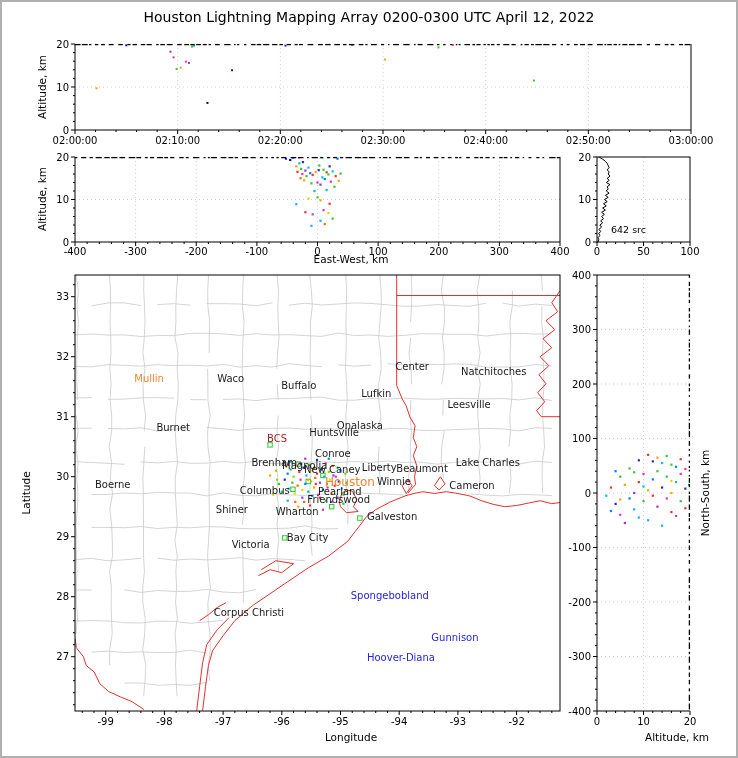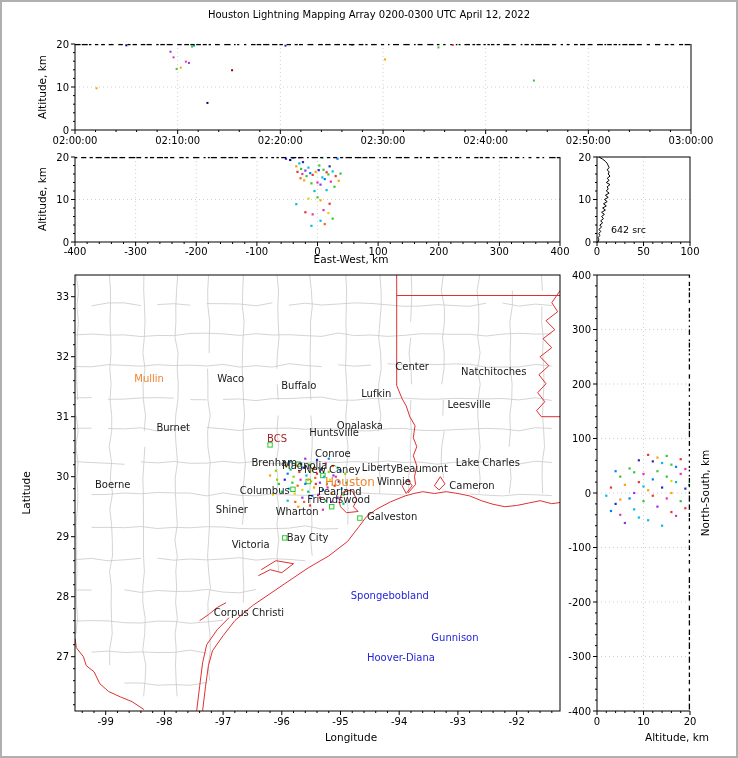--- a/index.html
+++ b/index.html
@@ -4,21 +4,21 @@
 <style>
   html,body{margin:0;padding:0;background:#ddd;}
   .page{position:relative;width:738px;height:758px;background:#fff;
         border:2px solid #b0b0b0;box-sizing:border-box;overflow:hidden;
         font-family:"DejaVu Sans","Liberation Sans",sans-serif;}
   svg{position:absolute;left:0;top:0;}
   .lab{position:absolute;font-size:10.5px;color:#000;white-space:nowrap;}
   .rot{transform:translate(-50%,-50%) rotate(-90deg);transform-origin:center;}
   .ctr{transform:translate(-50%,0);margin-left:34px;}
   #title{position:absolute;left:0;right:0;top:7px;text-align:center;
-         font-size:10px;color:#000;}
+         font-size:14px;color:#000;}
   #srccount{position:absolute;font-size:9.5px;color:#000;}
 </style>
 </head>
 <body>
 
 <div class="page">
   <svg id="plot" width="738" height="758">
       <line x1="175.66666666666669" y1="42" x2="175.66666666666669" y2="128" stroke="#d0d0d0" stroke-width="1" stroke-dasharray="1 3"></line>
       <line x1="278.33333333333337" y1="42" x2="278.33333333333337" y2="128" stroke="#d0d0d0" stroke-width="1" stroke-dasharray="1 3"></line>
       <line x1="381" y1="42" x2="381" y2="128" stroke="#d0d0d0" stroke-width="1" stroke-dasharray="1 3"></line>

